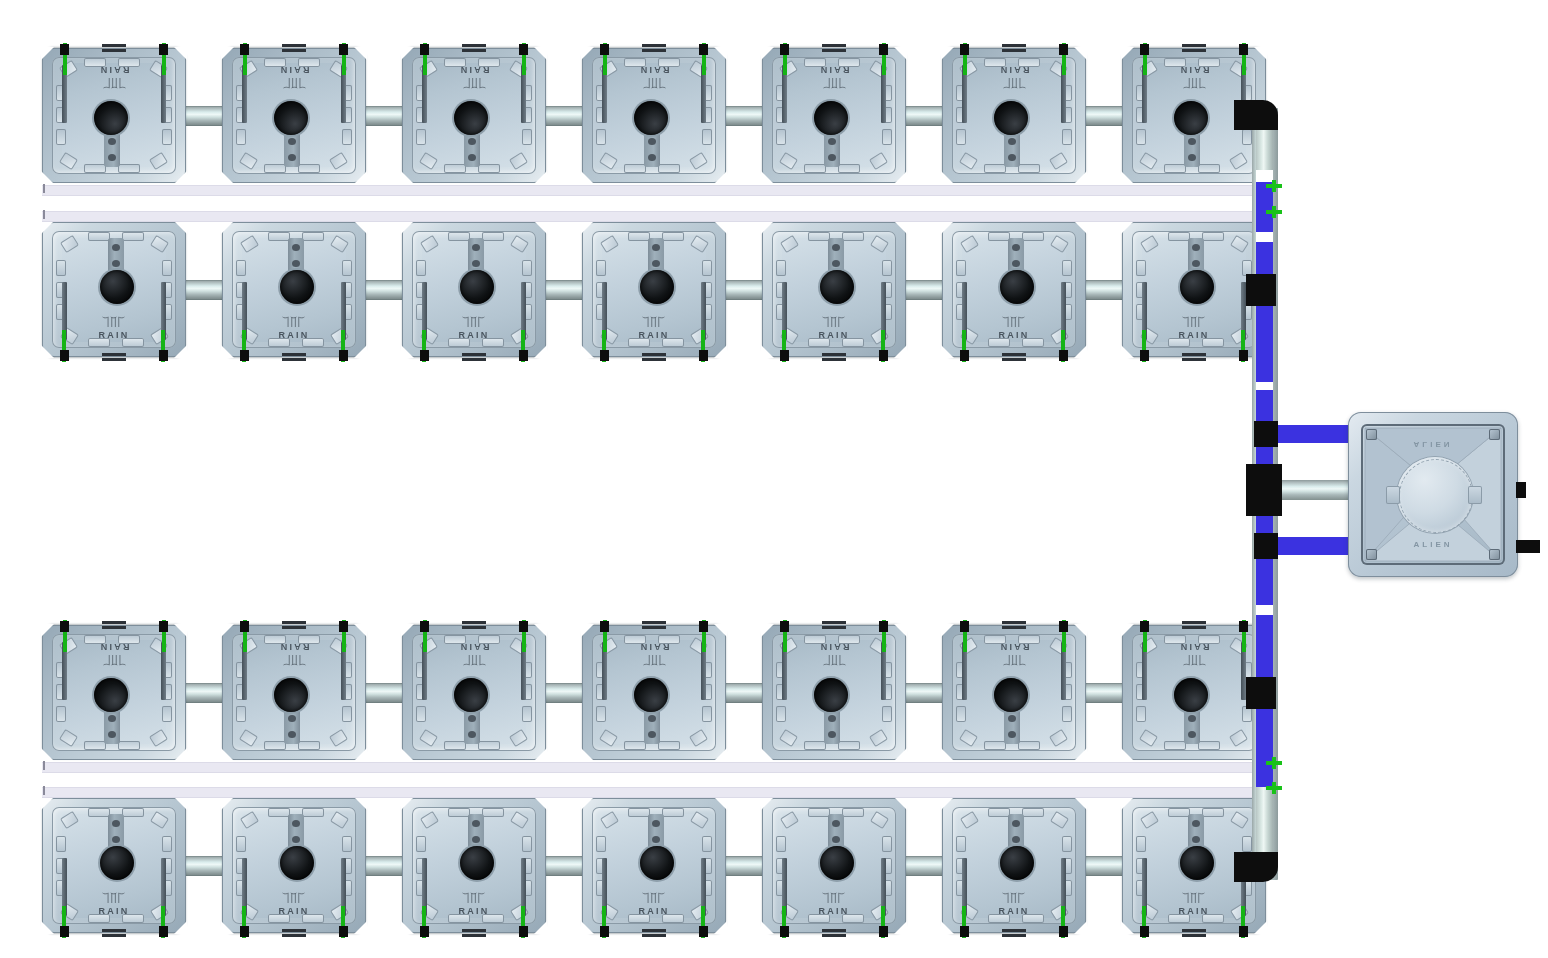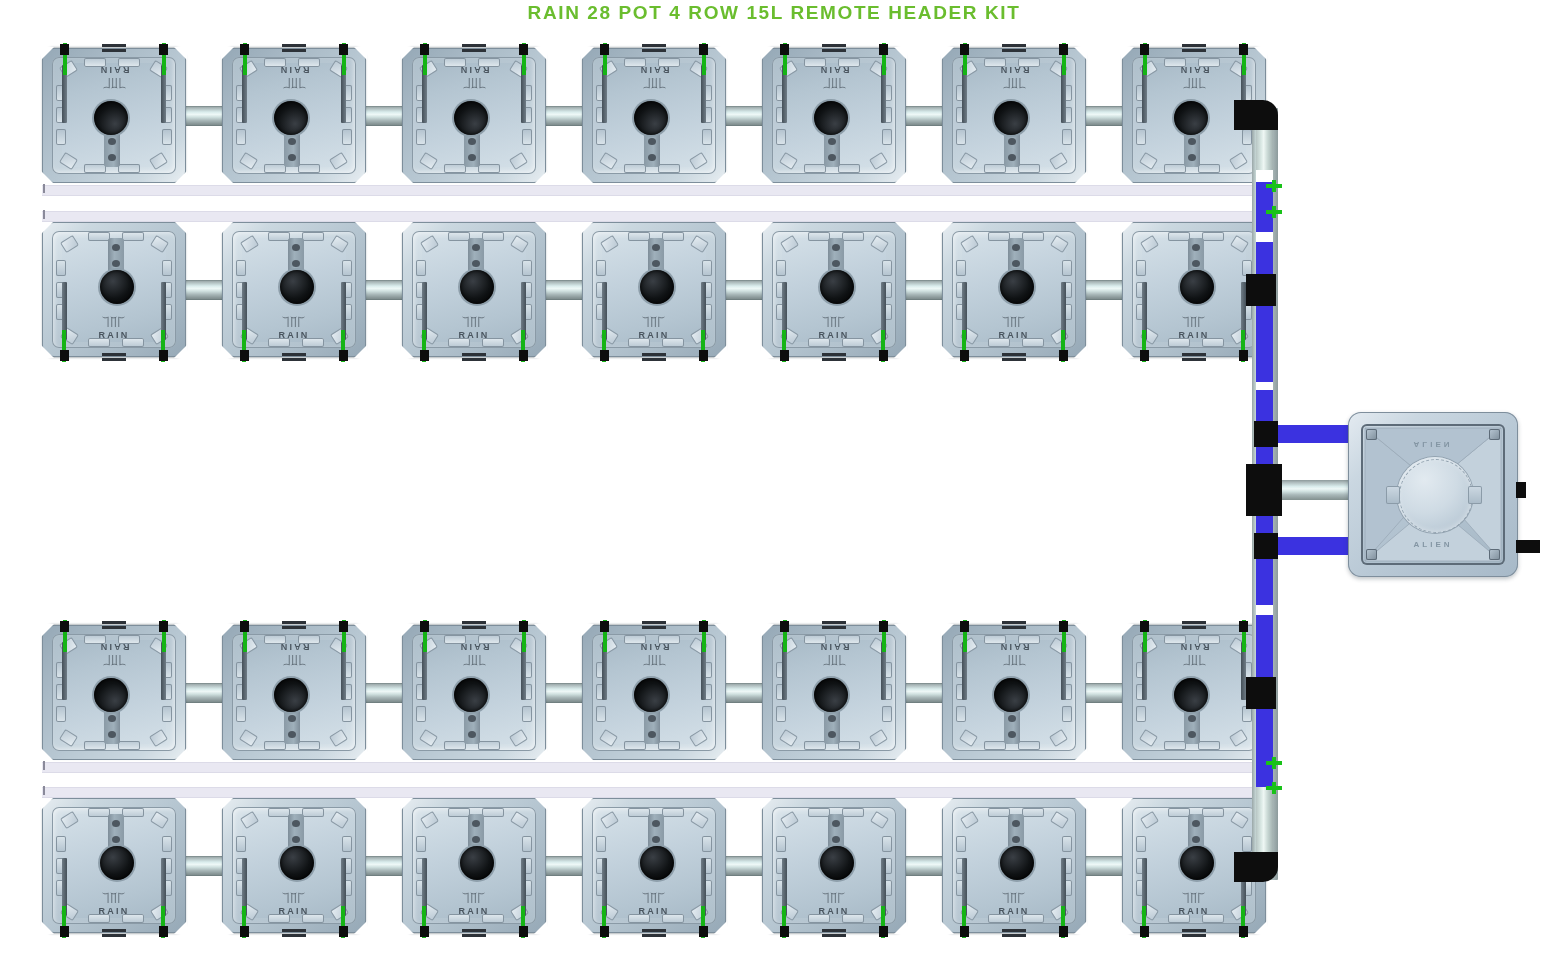--- a/index.html
+++ b/index.html
@@ -178,21 +178,20 @@
     background:linear-gradient(135deg,#b9c8d4,#7d8d9a);
     box-shadow:inset 0 0 0 1px #5d6b78;
   }
   .hdr-nub{position:absolute;background:#0d0d0d;}
 </style>
 </head>
 <body>
 
 <div id="stage">
 
-  <div id="title">RAIN 28 POT 4 ROW 15L REMOTE HEADER KIT</div>
 
   <div id="scene" class="layer" style="pointer-events:auto;">
       <div class="feedpipe" style="left: 178px; top: 105.5px; width: 52px;"></div>
       <div class="feedpipe" style="left: 358px; top: 105.5px; width: 52px;"></div>
       <div class="feedpipe" style="left: 538px; top: 105.5px; width: 52px;"></div>
       <div class="feedpipe" style="left: 718px; top: 105.5px; width: 52px;"></div>
       <div class="feedpipe" style="left: 898px; top: 105.5px; width: 52px;"></div>
       <div class="feedpipe" style="left: 1078px; top: 105.5px; width: 52px;"></div>
       <div class="feedpipe" style="left: 1258px; top: 105.5px; width: 0px;"></div>
       <div class="pot flip" style="left: 42px; top: 48px;">

